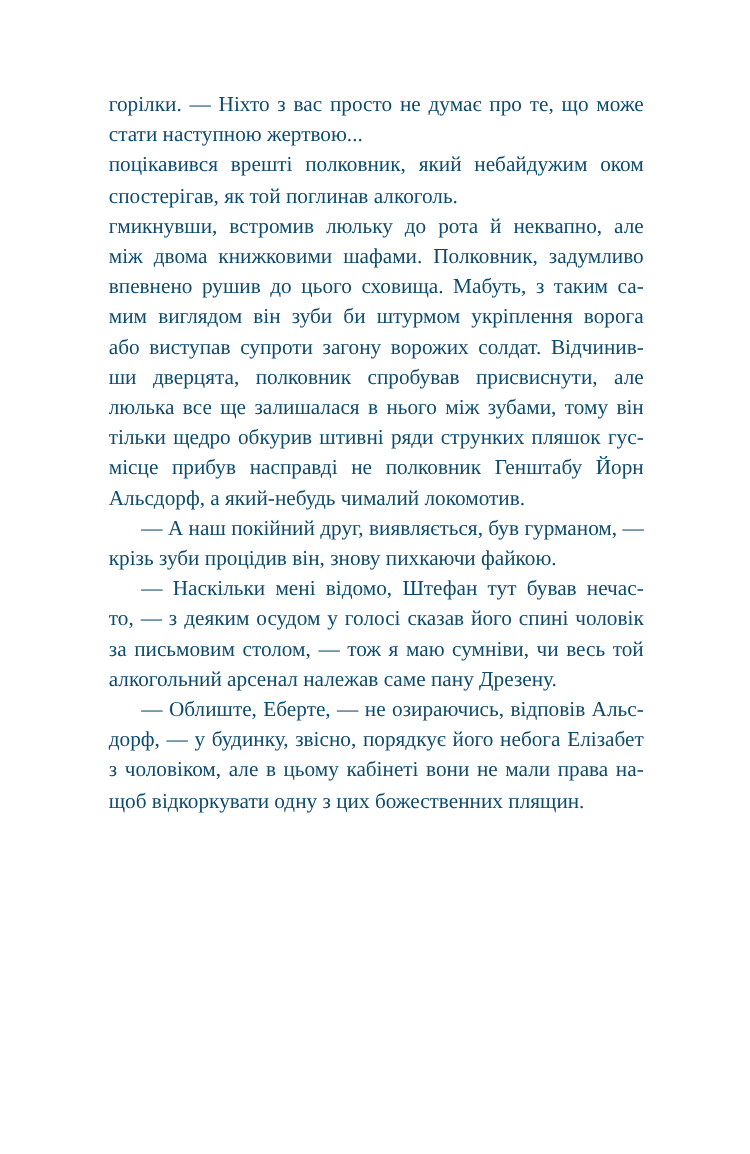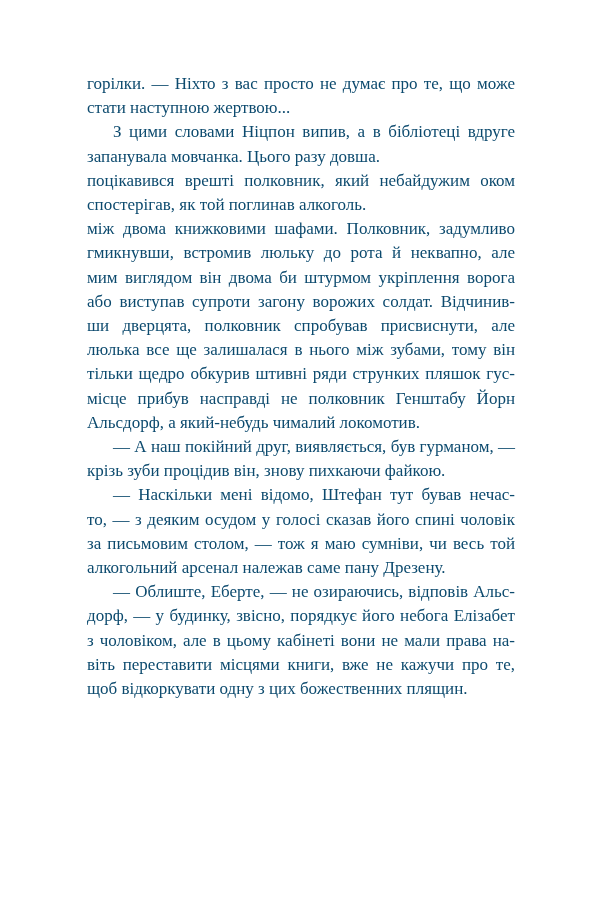--- a/index.html
+++ b/index.html
@@ -58,34 +58,31 @@
 
 <div class="screen">
 
   <div class="text-block">
 
     <div class="para">
       <div class="ln">горілки. — Ніхто з вас просто не думає про те, що може</div>
       <div class="end">стати наступною жертвою...</div>
     </div>
 
-    <div class="para">
-      <div class="ln ind">З цими словами Ніцпон випив, а в бібліотеці вдруге</div>
-      <div class="end">запанувала мовчанка. Цього разу довша.</div>
-    </div>
 
     <div class="para">
       <div class="ln">поцікавився врешті полковник, який небайдужим оком</div>
       <div class="end">спостерігав, як той поглинав алкоголь.</div>
     </div>
 
     <div class="para">
+      <div class="ln">гмикнувши, встромив люльку до рота й неквапно, але</div>
       <div class="ln">між двома книжковими шафами. Полковник, задумливо</div>
-      <div class="ln">гмикнувши, встромив люльку до рота й неквапно, але</div>
-      <div class="ln">мим виглядом він двома би штурмом укріплення ворога</div>
+      <div class="ln">впевнено рушив до цього сховища. Мабуть, з таким са-</div>
+      <div class="ln">мим виглядом він зуби би штурмом укріплення ворога</div>
       <div class="ln">або виступав супроти загону ворожих солдат. Відчинив-</div>
       <div class="ln">ши дверцята, полковник спробував присвиснути, але</div>
       <div class="ln">люлька все ще залишалася в нього між зубами, тому він</div>
       <div class="ln">тільки щедро обкурив штивні ряди струнких пляшок гус-</div>
       <div class="ln">місце прибув насправді не полковник Генштабу Йорн</div>
       <div class="end">Альсдорф, а який-небудь чималий локомотив.</div>
     </div>
 
     <div class="para">
       <div class="ln ind">— А наш покійний друг, виявляється, був гурманом, —</div>
@@ -96,20 +93,19 @@
       <div class="ln ind">— Наскільки мені відомо, Штефан тут бував нечас-</div>
       <div class="ln">то, — з деяким осудом у голосі сказав його спині чоловік</div>
       <div class="ln">за письмовим столом, — тож я маю сумніви, чи весь той</div>
       <div class="end">алкогольний арсенал належав саме пану Дрезену.</div>
     </div>
 
     <div class="para">
       <div class="ln ind">— Облиште, Еберте, — не озираючись, відповів Альс-</div>
       <div class="ln">дорф, — у будинку, звісно, порядкує його небога Елізабет</div>
       <div class="ln">з чоловіком, але в цьому кабінеті вони не мали права на-</div>
-      <div class="ln">віть переставити місцями книги, вже не кажучи про те,</div>
       <div class="end">щоб відкоркувати одну з цих божественних плящин.</div>
     </div>
 
   </div>
 
 
 </div>
 
 </body></html>

